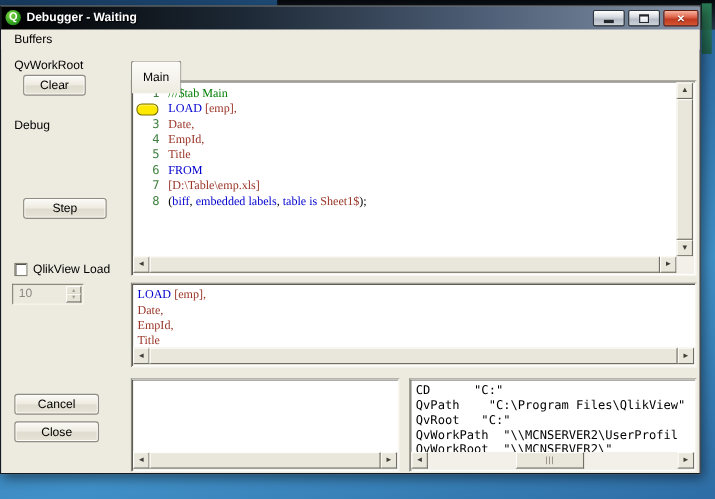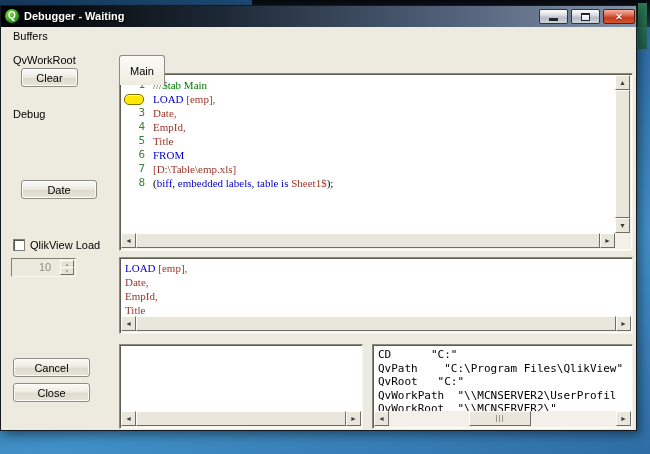--- a/index.html
+++ b/index.html
@@ -42,21 +42,21 @@
     border-radius:3px;background:linear-gradient(#fbfaf7,#efece2 45%,#dfdccf 55%,#e7e4d8);
     box-shadow:inset 0 0 0 1px #fdfcf9;font-family:inherit;font-size:11px;color:#000;
     display:flex;align-items:center;justify-content:center;padding:0;}
 
   .checkbox-box{position:absolute;left:12px;top:233px;width:12px;height:12px;box-sizing:border-box;
     background:#fff;border:1px solid #82806f;box-shadow:inset 1px 1px 0 #55534a;}
   .checkbox-label{position:absolute;left:29px;top:233px;}
 
   .spinner{position:absolute;left:10px;top:252px;width:65px;height:19px;box-sizing:border-box;
     background:#eceadf;border:1px solid;border-color:#82806f #f8f6ee #f8f6ee #82806f;}
-  .spinner-value{position:absolute;left:5px;top:2px;color:#8b8b85;margin-left:22px;}
+  .spinner-value{position:absolute;left:5px;top:2px;color:#8b8b85;}
   .spin-btn{position:absolute;right:1px;width:14px;height:8px;box-sizing:border-box;
     background:#e6e3d7;border:1px solid;border-color:#fffef9 #6f6d64 #6f6d64 #fffef9;
     display:flex;align-items:center;justify-content:center;font-size:5px;color:#a39f93;}
   .spin-up{top:1px;} .spin-down{bottom:1px;}
 
   .tab{position:absolute;left:118px;top:49px;height:30px;box-sizing:border-box;
     padding:0 10px;display:inline-flex;align-items:center;border:1px solid #8e8d85;border-bottom:none;
     border-radius:3px 3px 0 0;background:linear-gradient(#fcfbf8,#eeebe1);z-index:2;}
 
   .sunken{position:absolute;box-sizing:border-box;background:#fff;border:1px solid;
@@ -115,21 +115,21 @@
     </div>
 
     <div class="menubar">
       <div class="menu-item">Buffers</div>
     </div>
 
     <div class="grp-label" style="left:12px;top:48px;">QvWorkRoot</div>
     <button class="push-btn" style="left:20px;top:62px;width:57px;">Clear</button>
 
     <div class="grp-label" style="left:12px;top:102px;text-align:right;">Debug</div>
-    <button class="push-btn" style="left:20px;top:174px;width:76px;">Date</button>
+    <button class="push-btn" style="left:20px;top:174px;width:76px;">Step</button>
 
     <div class="checkbox-box"></div>
     <div class="checkbox-label">QlikView Load</div>
 
     <div class="spinner">
       <span class="spinner-value">10</span>
       <span class="spin-btn spin-up">▲</span>
       <span class="spin-btn spin-down">▼</span>
     </div>
 

